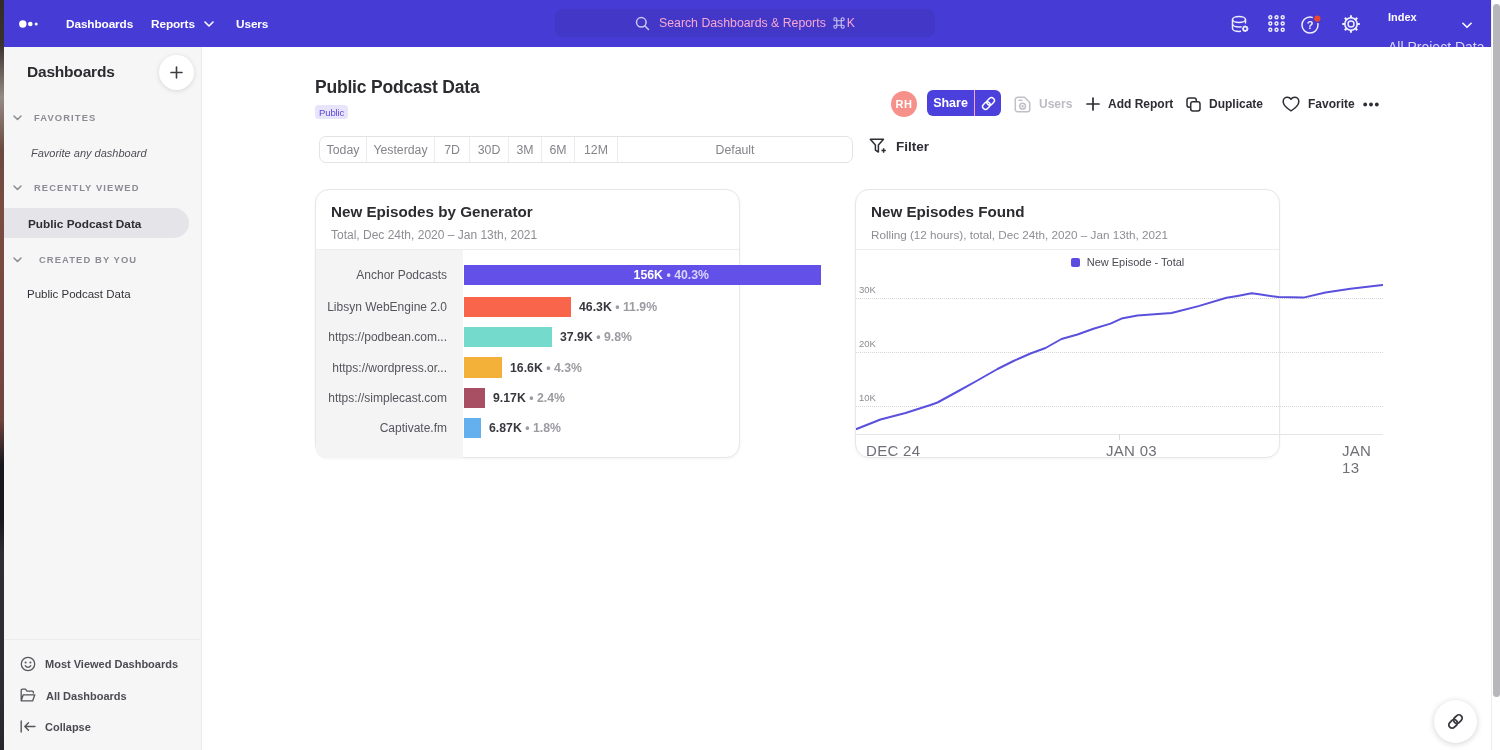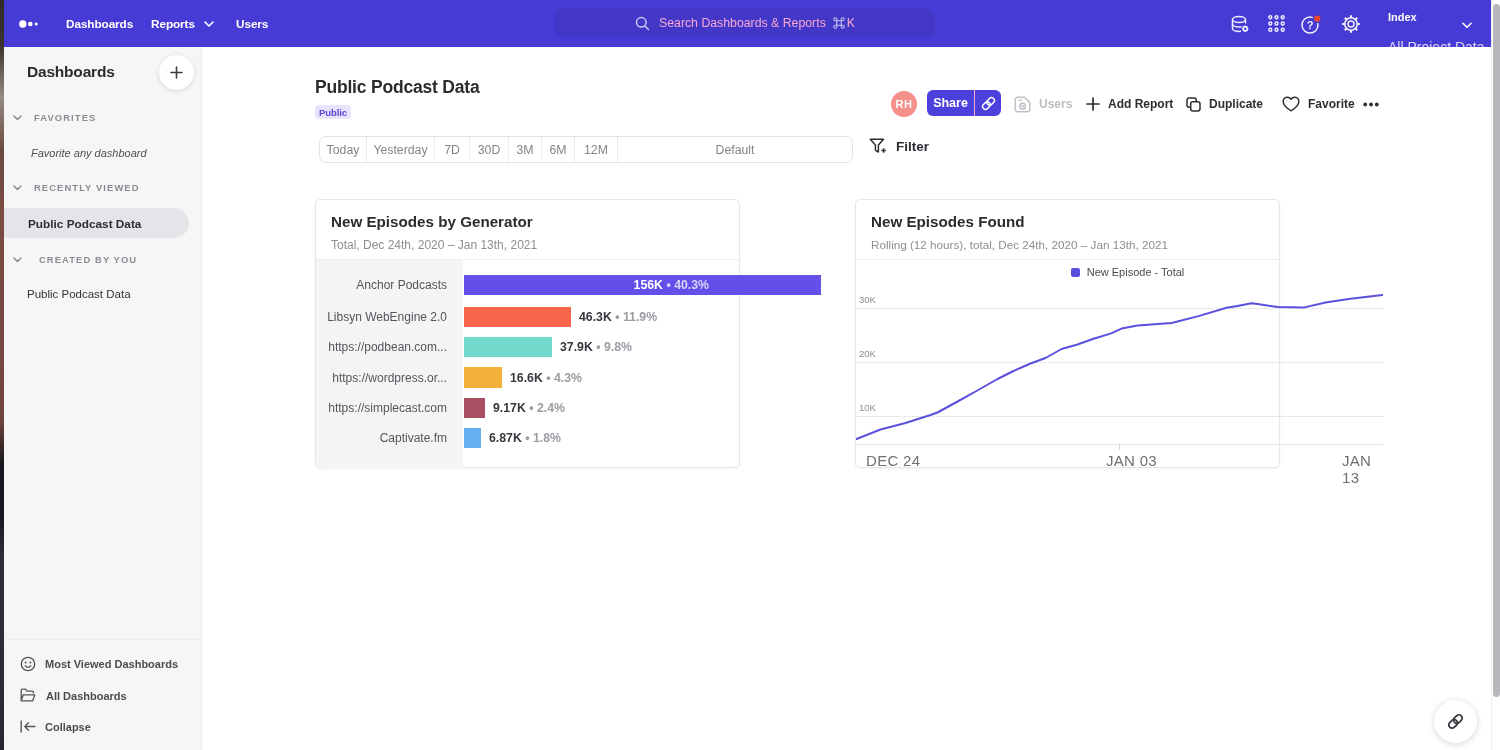--- a/index.html
+++ b/index.html
@@ -14,34 +14,34 @@
 #main{position:absolute;left:203px;top:47px;width:1288px;height:703px;background:#fff}
 #sbtrack{position:absolute;left:1491px;top:0;width:9px;height:750px;background:#fff;border-left:1px solid #ededf0}
 #sbthumb{position:absolute;left:1492.5px;top:4px;width:7px;height:693px;background:#b6b6bb;border-radius:3.5px}
 #fab{position:absolute;left:1434px;top:700px;width:43px;height:43px;border-radius:50%;background:#fff;box-shadow:0 1px 6px rgba(0,0,0,.18);display:flex;align-items:center;justify-content:center}
 
 .sechead{position:absolute;display:flex;align-items:center;gap:7px;color:#8b8b93;font-size:9.4px;font-weight:bold;letter-spacing:1.1px}
 .sideitem{color:#3e3e45;font-size:11.5px}
 .botitem{position:absolute;display:flex;align-items:center;gap:9px;color:#4b4b52;font-size:11px;font-weight:bold;white-space:nowrap}
 
 h1{font-size:17.5px;color:#2b2b30;letter-spacing:-.2px}
-#pubbadge{position:absolute;left:315px;top:105px;height:14px;padding:0 4px;background:#e8e4fb;border-radius:3.5px;color:#5a48dc;font-size:9.5px;font-weight:bold;letter-spacing:-.1px;display:flex;align-items:center}
+#pubbadge{position:absolute;left:315px;top:105px;height:14px;padding:0 4px;background:#e8e4fb;border-radius:3.5px;color:#5a48dc;font-size:9.5px;font-weight:normal;letter-spacing:-.1px;display:flex;align-items:center}
 #datebar{position:absolute;left:319px;top:136px;width:534px;height:27px;border:1px solid #e3e3e6;border-radius:7px;background:#fff;display:flex;align-items:stretch;overflow:hidden}
 #dateseg{width:180px;background:#f4f4f5;border-right:1px solid #e3e3e6;display:flex;align-items:center;justify-content:center;gap:7px;font-weight:bold;font-size:11.5px;color:#2d2d33;white-space:nowrap}
 .qseg{display:flex;align-items:center;justify-content:center;font-size:12.3px;color:#84848b;border-right:1px solid #ececef}
 #filter{position:absolute;left:869px;top:138px;display:flex;align-items:center;gap:9px;font-size:13.5px;font-weight:bold;color:#2d2d33}
 
 #avatar{position:absolute;left:891px;top:91px;width:26px;height:26px;border-radius:50%;background:#f5908a;color:#fff;font-size:11px;font-weight:bold;display:flex;align-items:center;justify-content:center;letter-spacing:.5px}
 #sharebtn{position:absolute;left:927px;top:90px;width:74px;height:26px;border-radius:6px;background:#4c40dd;display:flex}
 #sharebtn .t{width:48px;display:flex;align-items:center;justify-content:center;color:#fff;font-size:12.5px;font-weight:bold;border-right:1px solid #f9a8d4}
 #sharebtn .l{flex:1;display:flex;align-items:center;justify-content:center}
 .hact{position:absolute;top:91px;height:26px;display:flex;align-items:center;gap:8px;font-size:12px;font-weight:bold;color:#2d2d33;white-space:nowrap}
 .hact.dis{color:#bcbcc3;font-weight:bold}
 
-.card{position:absolute;top:199px;width:425px;height:269px;background:#fff;border:1px solid #e7e7ea;border-radius:5px;box-shadow:0 1px 3px rgba(40,40,60,.05)}
+.card{position:absolute;top:189px;width:425px;height:269px;background:#fff;border:1px solid #e7e7ea;border-radius:14px;box-shadow:0 1px 3px rgba(40,40,60,.05)}
 .card h2{font-size:15.2px;color:#2b2b30;position:absolute;left:15px;top:13px}
 .card .sub{position:absolute;left:15px;top:38px;font-size:12px;color:#8d8d94}
 .card .divider{position:absolute;left:0;top:59px;width:100%;height:1px;background:#ededf0}
 
 #labelpanel{position:absolute;left:0;top:60px;width:147px;height:208px;background:#f4f4f5;border-radius:0 0 0 9px}
 .rowlab{position:absolute;left:0;width:131px;text-align:right;font-size:12px;color:#55555c;white-space:nowrap}
 .bar{position:absolute;left:148px;height:20.5px}
 .barval{position:absolute;font-size:12.3px;white-space:nowrap;color:#38383f;font-weight:bold}
 .barval .pct{color:#9b9ba2;font-weight:bold}
 

